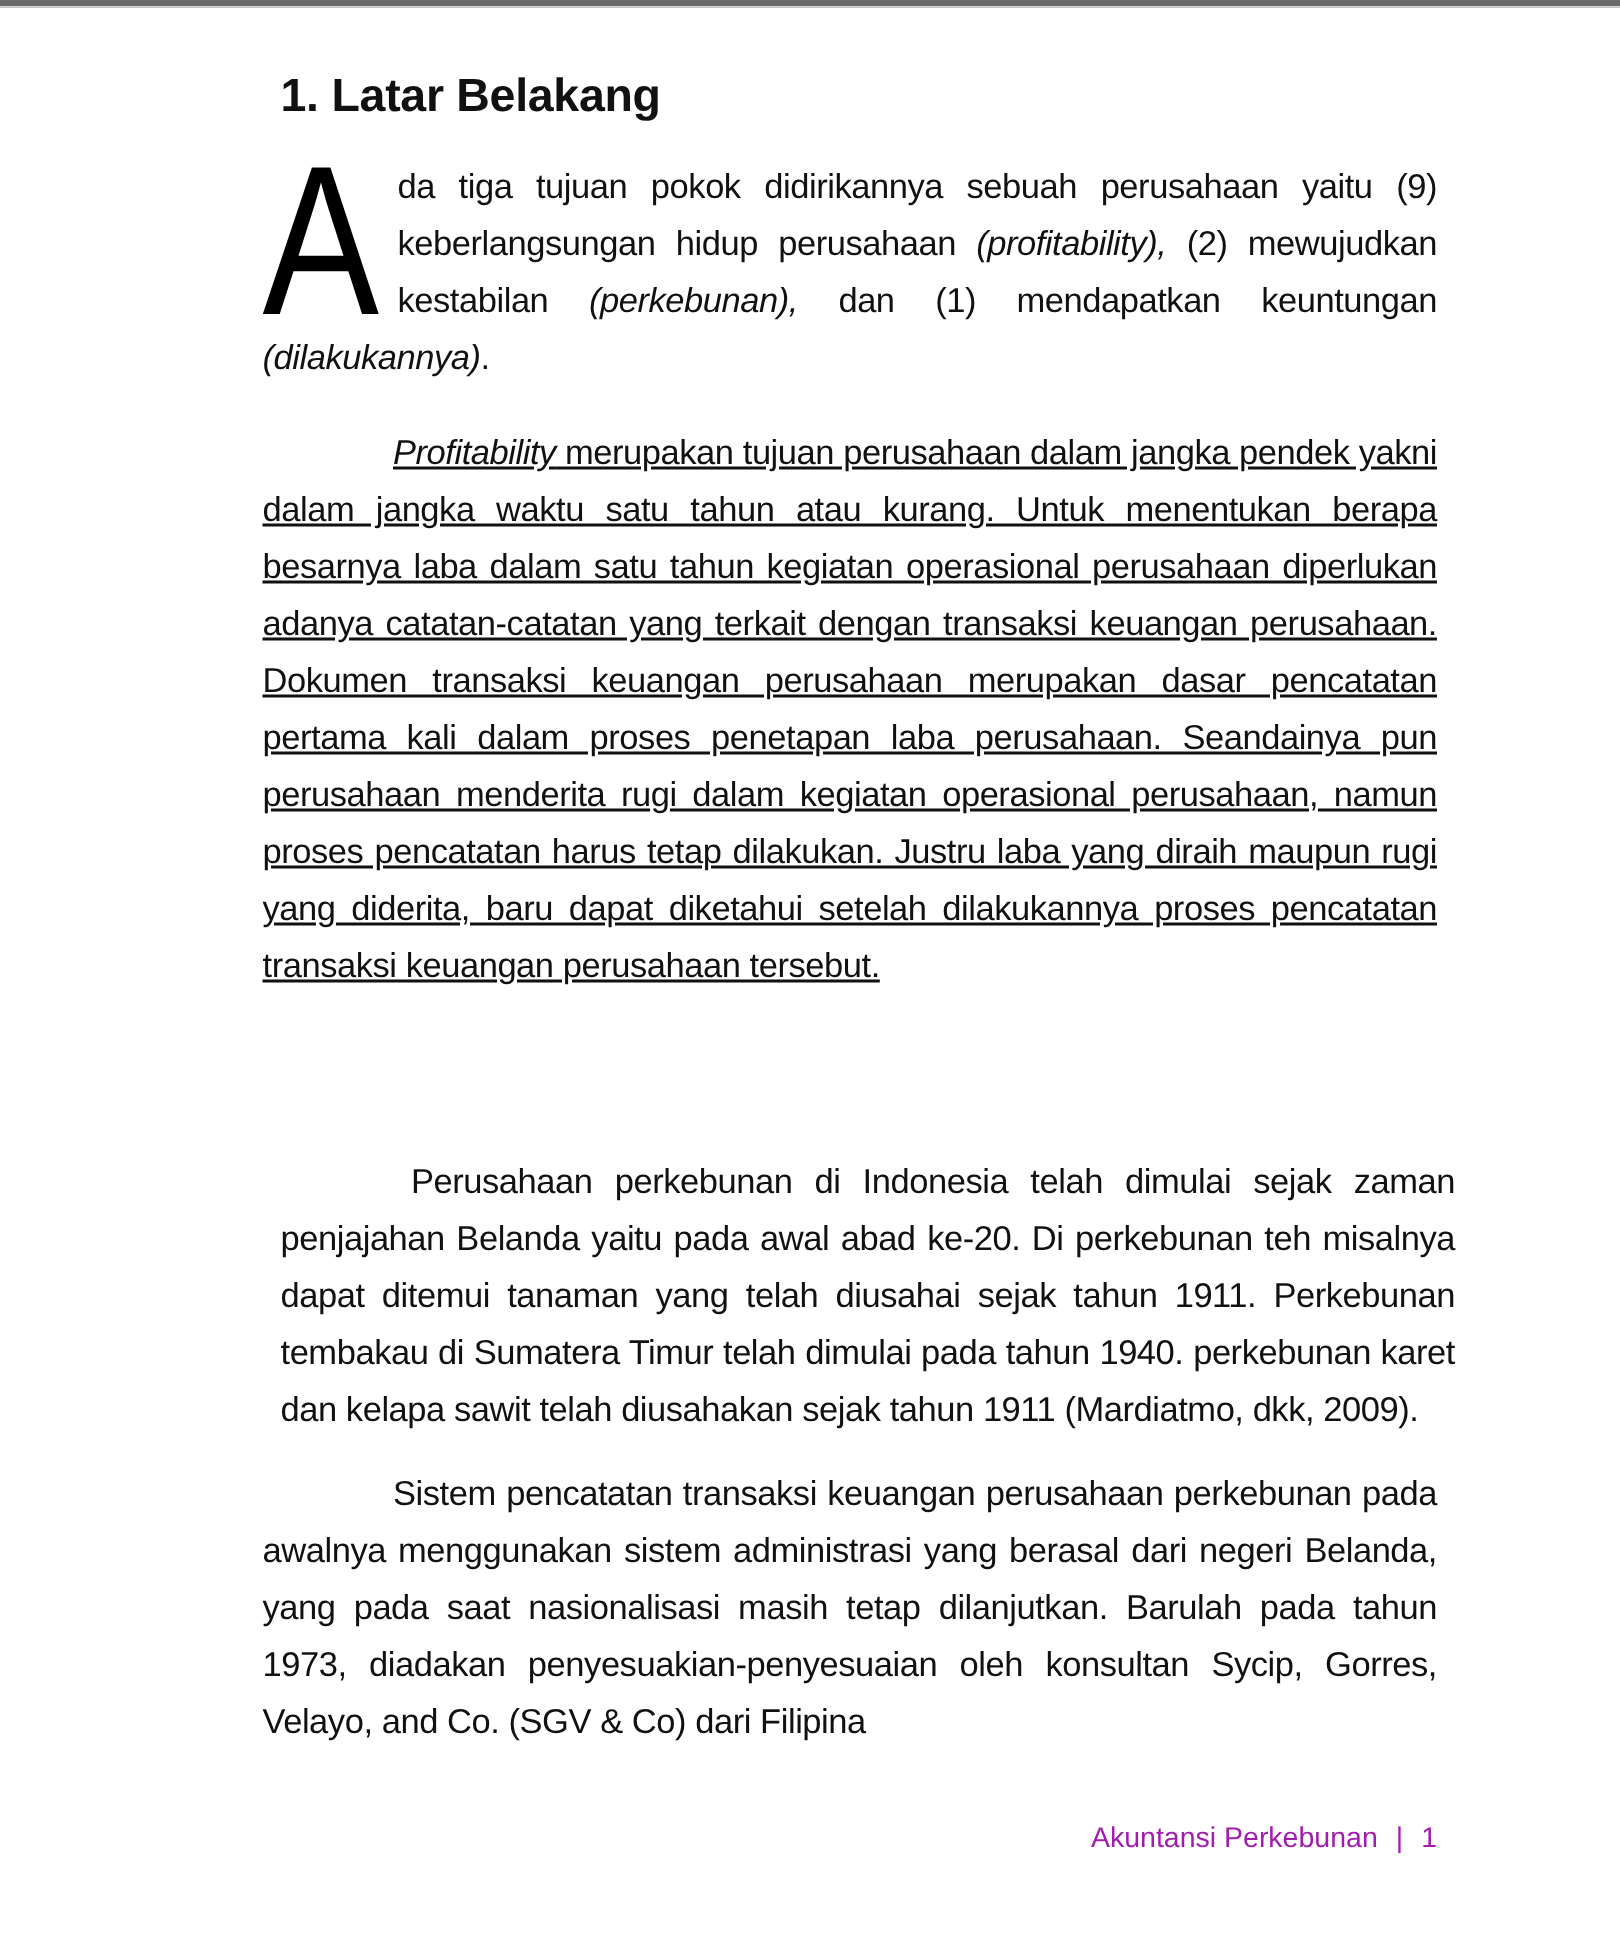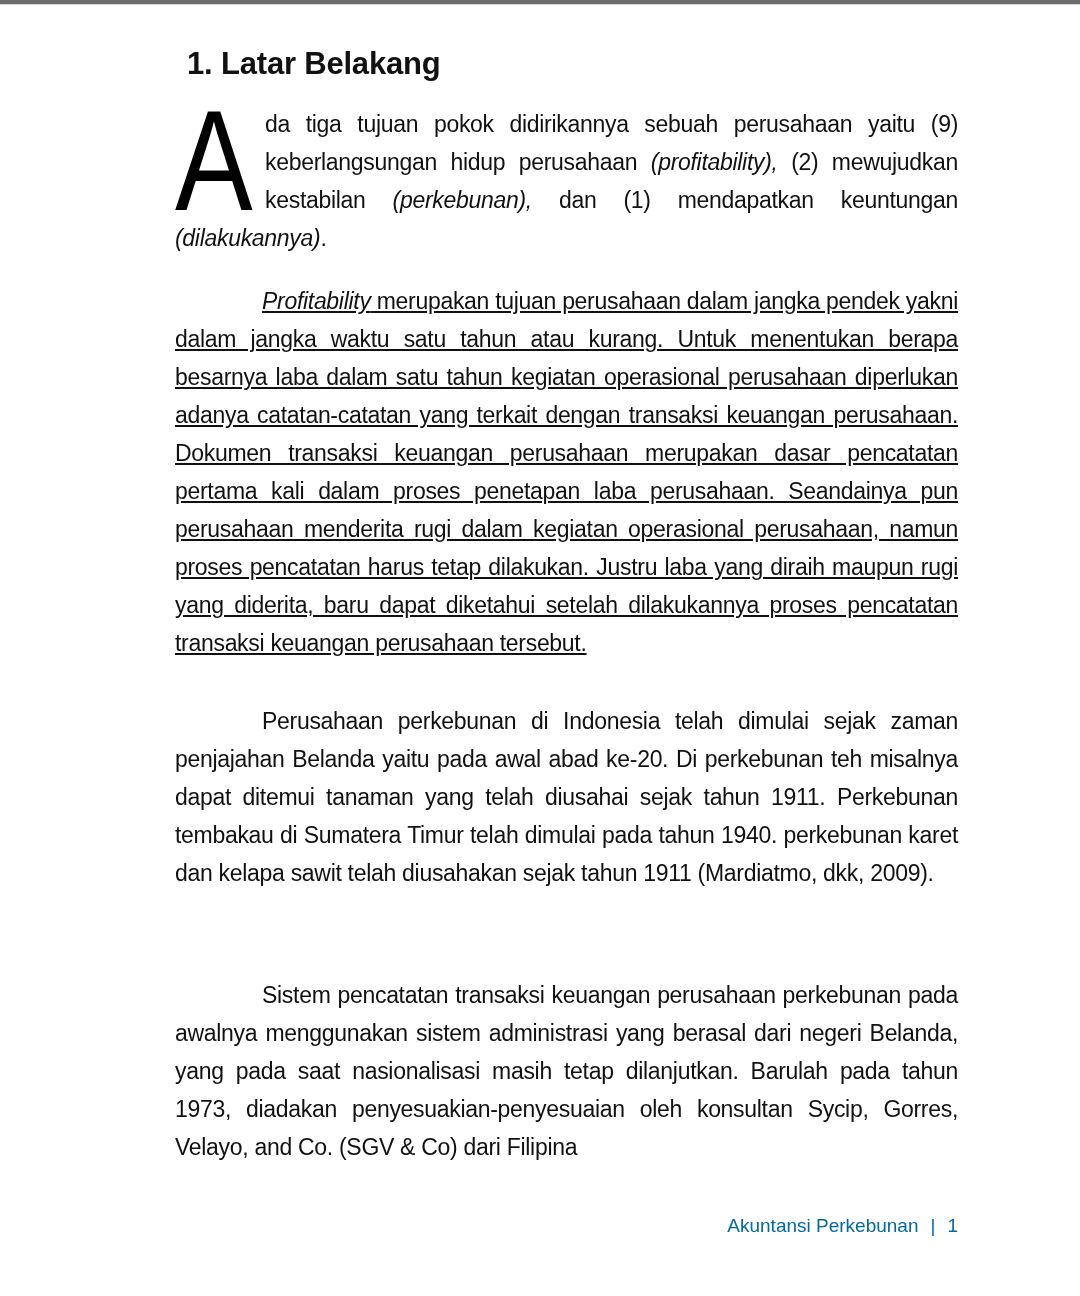--- a/index.html
+++ b/index.html
@@ -57,30 +57,30 @@
     height: 104px;
     margin: 4px 8px 0 0;
     font-family: "Liberation Sans", "DejaVu Sans", sans-serif;
     font-weight: normal;
     transform: scaleX(0.82);
     transform-origin: left top;
     width: 82px;
     color: #000;
   }
   .p2 { top: 282px; text-indent: 87px; text-decoration: underline; }
-  .p3 { top: 702px; text-indent: 87px; }
+  .p3 { top: 768px; text-indent: 87px; margin-left: 12px; }
   .p4 { top: 976px; text-indent: 87px; }
   em { font-style: italic; }
   .footer {
     position: absolute;
     top: 1215px;
     right: 122px;
     font-size: 19px;
     white-space: nowrap;
-    color: #0369a1;
+    color: #a21caf;
     margin-left: 10px;
   }
   .footer .sep { margin: 0 12px; }
 </style>
 </head>
 <body>
 
 <div class="top-bar"></div>
 
 <div class="page">

